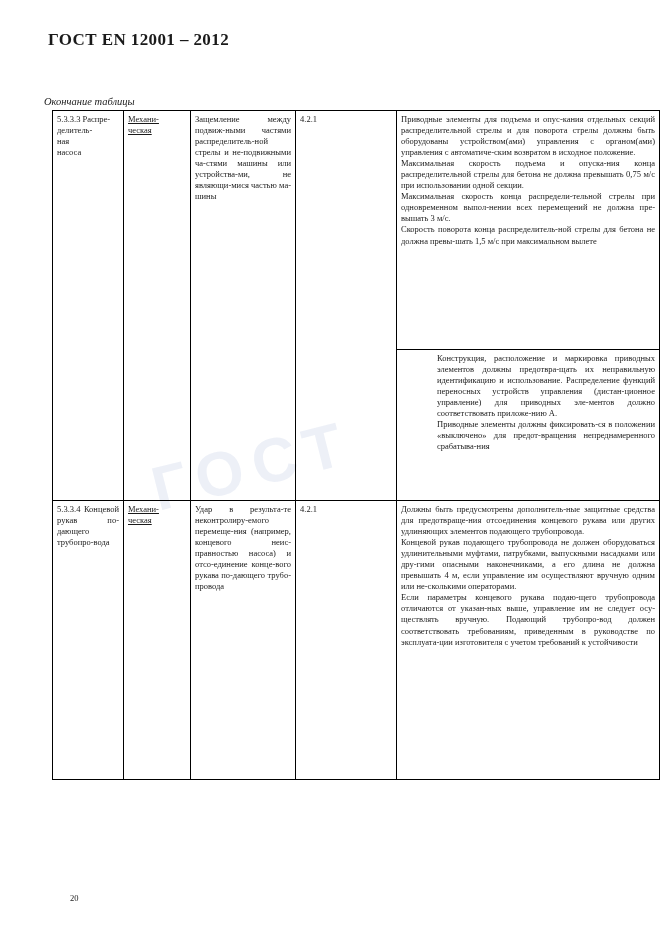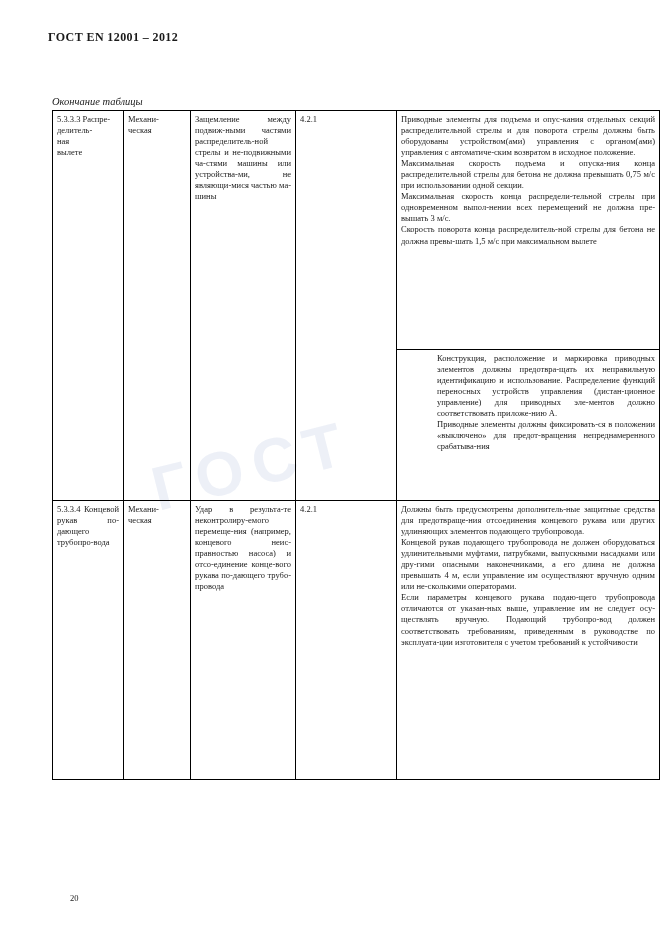--- a/index.html
+++ b/index.html
@@ -19,26 +19,26 @@
     position: absolute;
     inset: 0;
     background: #fff;
   }
   .header {
     position: absolute;
     left: 48px;
     top: 30px;
     font-family: "Liberation Serif", serif;
     font-weight: bold;
-    font-size: 12px;
+    font-size: 17px;
     letter-spacing: 0.4px;
   }
   .caption {
     position: absolute;
-    left: 52px;
+    left: 44px;
     top: 96px;
     font-family: "Liberation Serif", serif;
     font-style: italic;
     font-size: 10.5px;
   }
   table.doc-table {
     position: absolute;
     left: 52px;
     top: 110px;
     width: 562px;
@@ -49,21 +49,21 @@
     border: 1px solid #000;
     vertical-align: top;
     padding: 3px 4px 3px 4px;
     font-size: 8.5px;
     line-height: 1.3;
     text-align: justify;
     text-justify: inter-word;
     hyphens: manual;
   }
   td.c1 { width: 62px; }
-  td.c2 { width: 58px; }
+  td.c2 { width: 58px; text-decoration: underline; }
   td.c3 { width: 96px; margin-left: 48px; }
   td.c4 { width: 92px; text-align: center; margin-left: 40px; }
   td.c5 { width: 254px; }
   .footer-num {
     position: absolute;
     left: 70px;
     top: 893px;
     font-size: 8.5px;
     font-family: "Liberation Serif", serif;
   }
@@ -92,21 +92,21 @@
   <div class="caption">Окончание таблицы</div>
 
   <div class="watermark">ГОСТ</div>
 
   <table class="doc-table">
     <tbody>
       <tr>
         <td class="c1" rowspan="2" style="white-space:pre-line;">5.3.3.3 Распре-
 делитель-
 ная
-вылете</td>
+насоса</td>
         <td class="c2" rowspan="2" style="white-space:pre-line;">Механи-
 ческая</td>
         <td class="c3" rowspan="2">Защемление между подвиж-ными частями распределитель-ной стрелы и не-подвижными ча-стями машины или устройства-ми, не являющи-мися частью ма-шины</td>
         <td class="c4" rowspan="2">4.2.1</td>
         <td class="c5" style="white-space:pre-line; height:232px;">Приводные элементы для подъема и опус-кания отдельных секций распределительной стрелы и для поворота стрелы должны быть оборудованы устройством(ами) управления с органом(ами) управления с автоматиче-ским возвратом в исходное положение.
 Максимальная скорость подъема и опуска-ния конца распределительной стрелы для бетона не должна превышать 0,75 м/с при использовании одной секции.
 Максимальная скорость конца распредели-тельной стрелы при одновременном выпол-нении всех перемещений не должна пре-вышать 3 м/с.
 Скорость поворота конца распределитель-ной стрелы для бетона не должна превы-шать 1,5 м/с при максимальном вылете</td>
       </tr>
       <tr>

